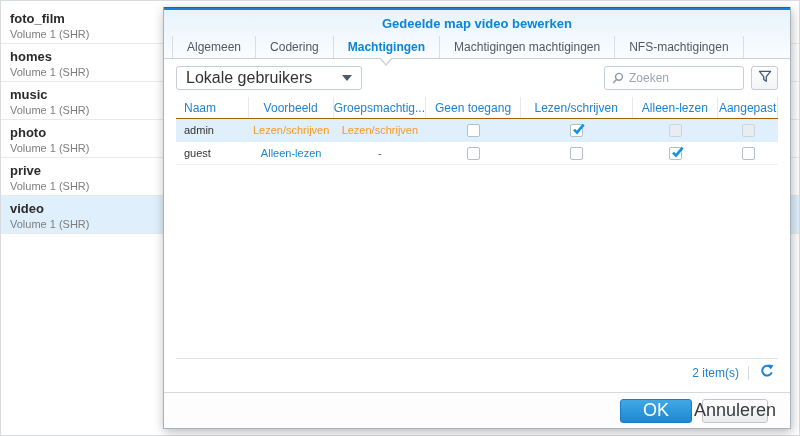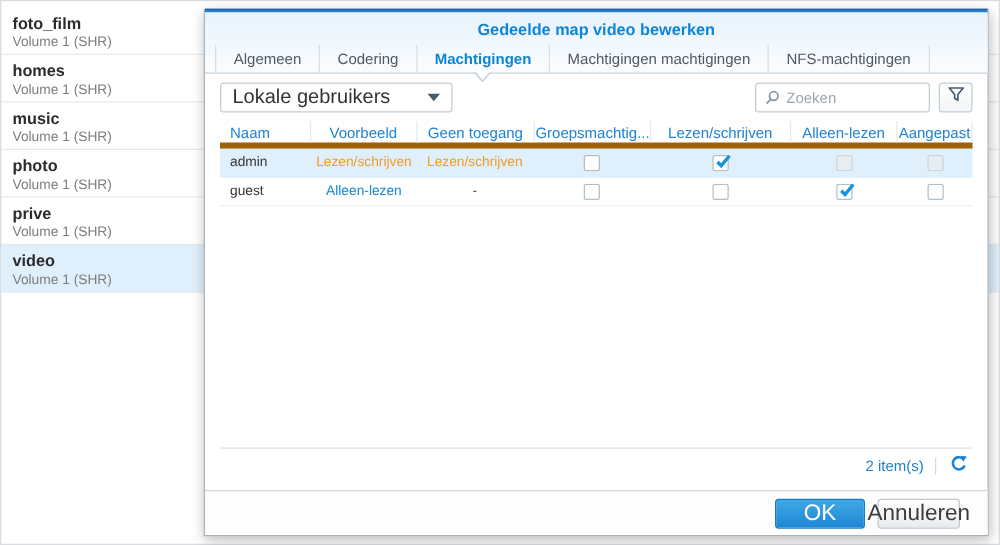--- a/index.html
+++ b/index.html
@@ -60,21 +60,21 @@
   .searchbox input::placeholder { color:#9aa7b0; }
   .search-glyph { flex:0 0 auto; margin-right:5px; display:flex; }
   .filter-btn {
     width:27px; height:24px; margin-left:7px; border:1px solid #c3cdd4; border-radius:3px;
     background:linear-gradient(#ffffff,#f2f4f5); display:flex; align-items:center; justify-content:center; cursor:pointer;
   }
 
   
   .tbl { display:flex; flex-direction:column; }
   .tr { display:flex; height:23px; align-items:center; }
-  .tr.hdr { height:22px; border-bottom:5px solid #a16207; }
+  .tr.hdr { height:22px; border-bottom:1px solid #a16207; }
   .tr.hdr .td { color:#1f82d2; font-size:12px; height:100%; display:flex; align-items:center; justify-content:center; border-right:1px solid #e4eaee; cursor:pointer; }
   .tr.hdr .td.c0 { justify-content:flex-start; padding-left:8px; }
   .td { font-size:11px; color:#333; display:flex; align-items:center; justify-content:center; overflow:hidden; white-space:nowrap; }
   .c0 { width:73px; justify-content:flex-start; padding-left:8px; }
   .c1 { width:85px; } .c2 { width:93px; } .c3 { width:95px; } .c4 { width:112px; } .c5 { width:86px; } .c6 { width:60px; }
   .tr.row { border-bottom:1px solid #eef2f5; cursor:pointer; }
   .tr.row.selected { background:#dff0fc; border-bottom-color:#dff0fc; }
   .txt-orange { color:#f59b22; }
   .txt-blue { color:#1787d6; }
   .txt-dash { color:#555; }
@@ -177,22 +177,22 @@
                 </svg>
             </span>
           </div>
         </div>
       </div>
 
       <div class="tbl">
         <div class="tr hdr">
           <div class="td c0">Naam</div>
           <div class="td c1">Voorbeeld</div>
+          <div class="td c2">Groepsmachtig...</div>
           <div class="td c3">Geen toegang</div>
-          <div class="td c2">Groepsmachtig...</div>
           <div class="td c4">Lezen/schrijven</div>
           <div class="td c5">Alleen-lezen</div>
           <div class="td c6">Aangepast</div>
         </div>
 
         <div class="tr row selected">
           <div class="td c0">admin</div>
           <div class="td c1 txt-orange">Lezen/schrijven</div>
           <div class="td c2 txt-orange">Lezen/schrijven</div>
           <div class="td c3">

